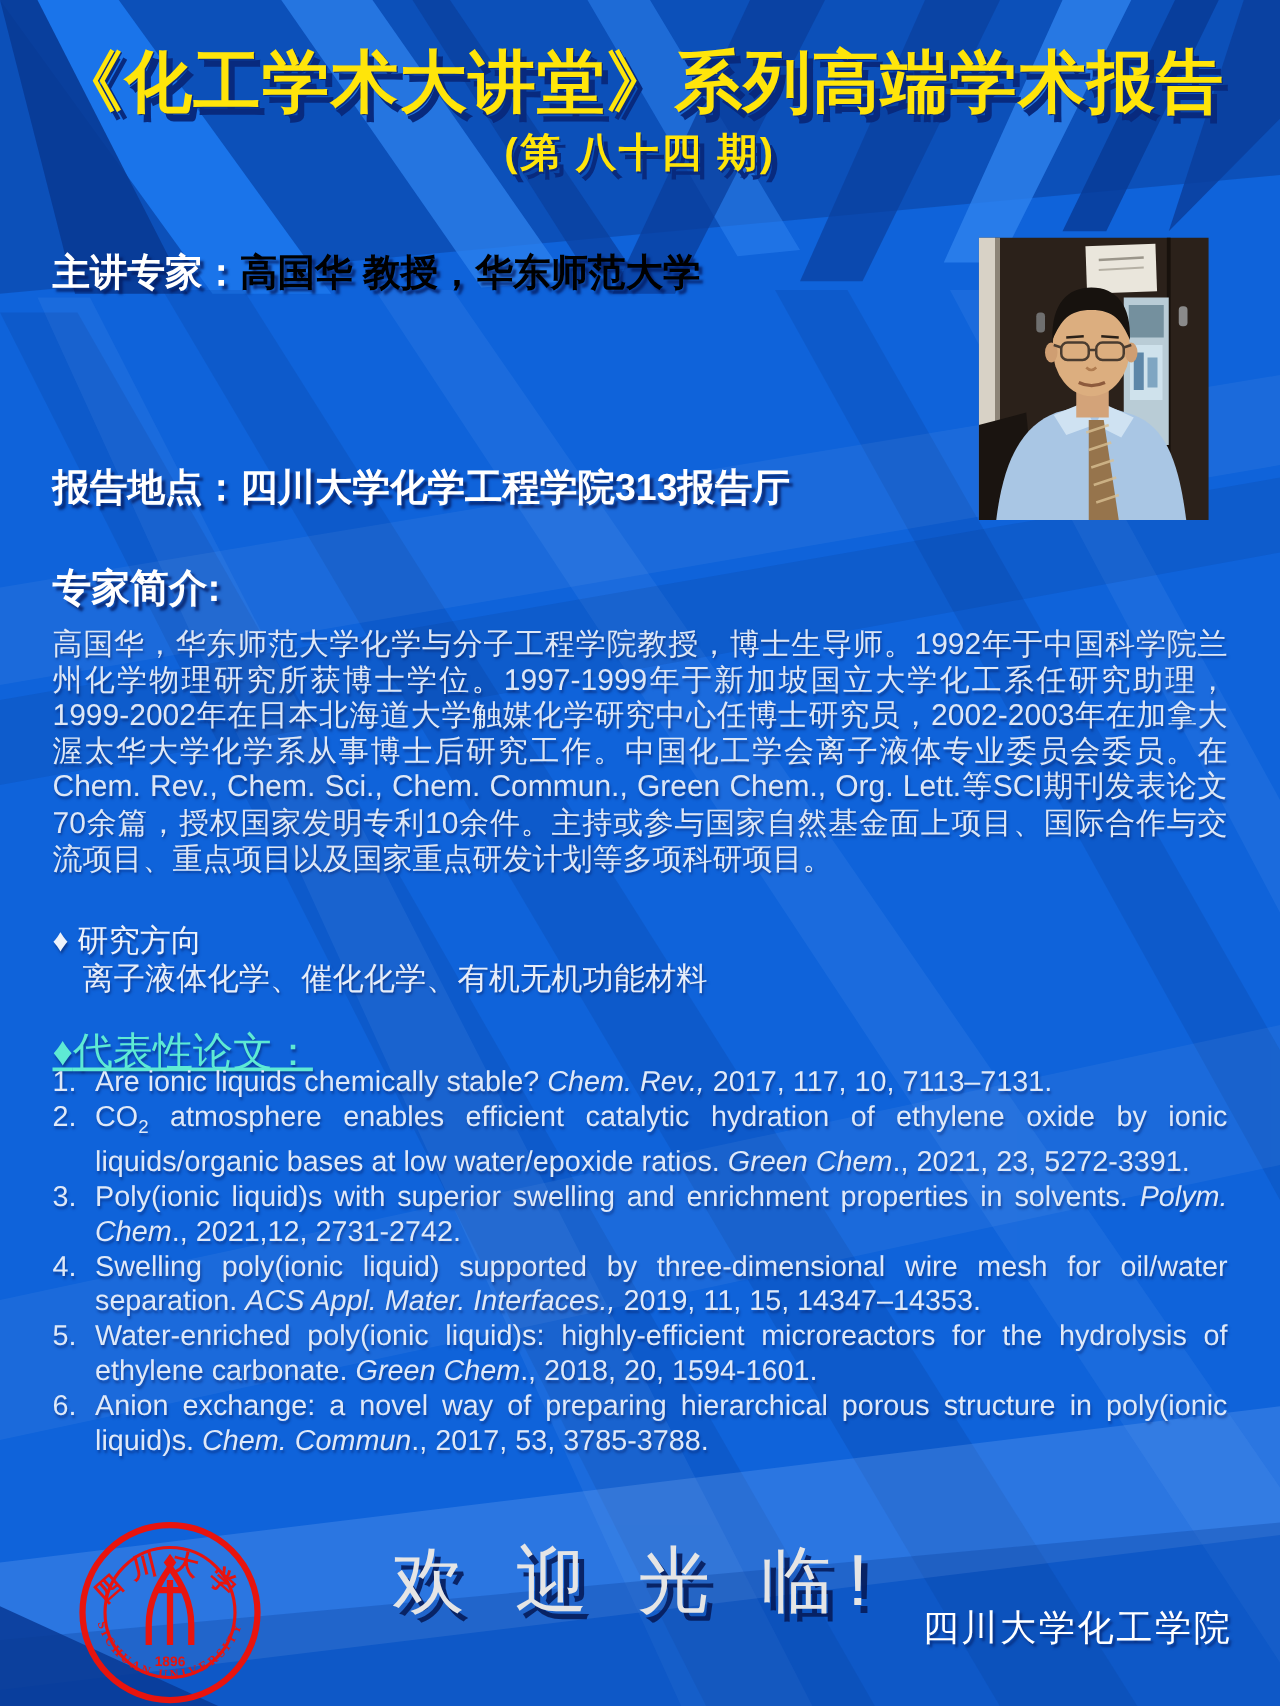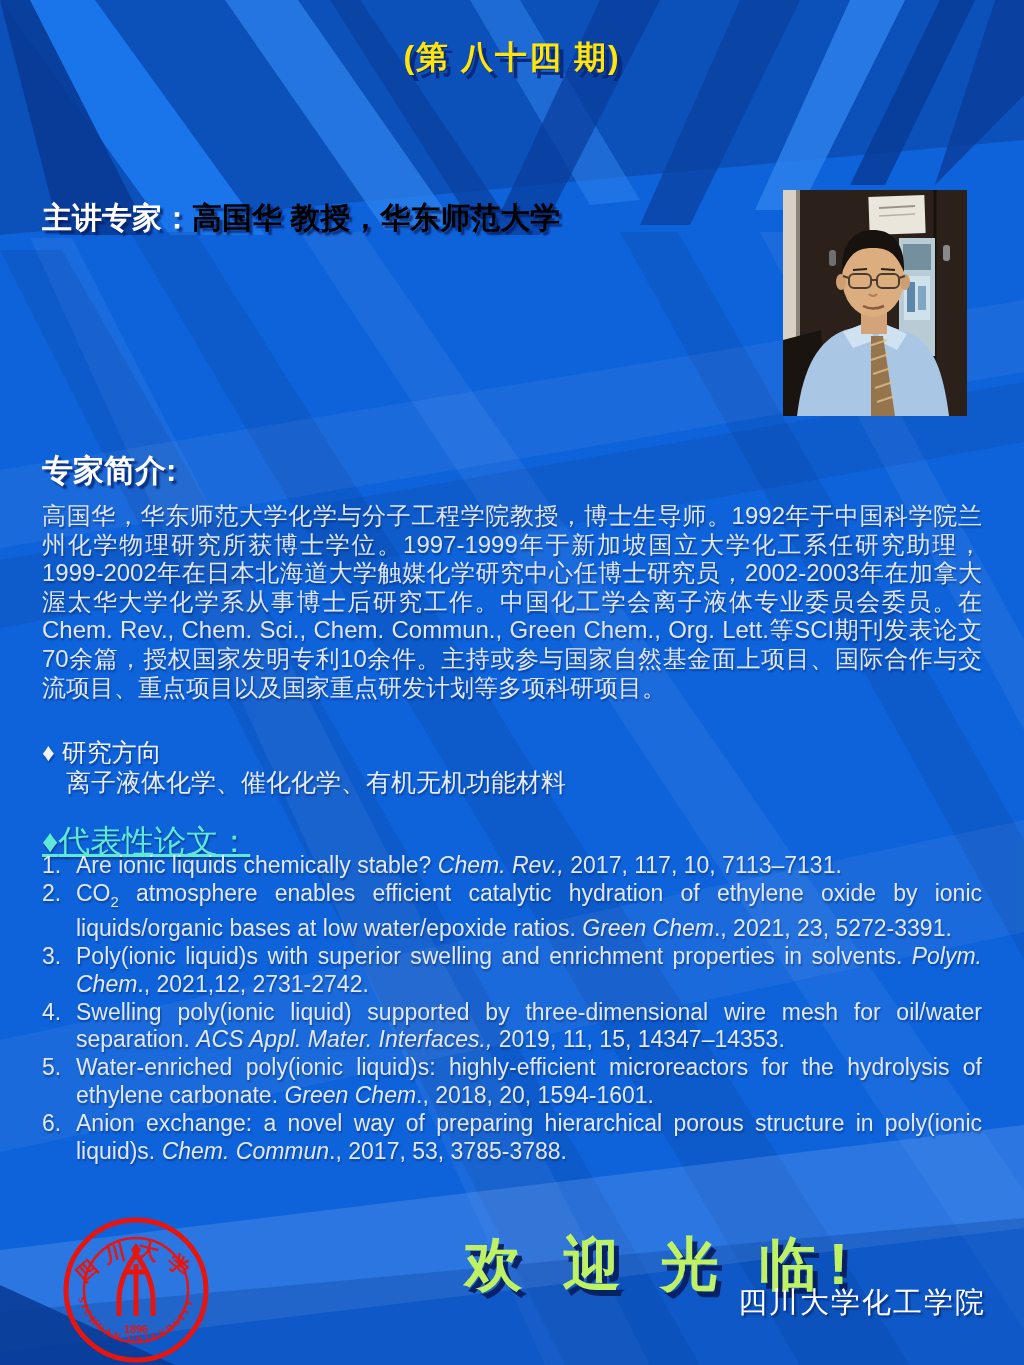--- a/index.html
+++ b/index.html
@@ -44,22 +44,22 @@
     text-shadow:1px 2px 2px rgba(4,24,90,.5);text-decoration:underline;}
   .pub-list{left:42px;top:852px;width:940px;color:#dfe9f8;font-size:23px;line-height:27.8px;
     text-shadow:1px 2px 2px rgba(4,24,90,.45);}
   .pub-item{display:flex;align-items:flex-start;}
   .pub-num{flex:none;width:34px;}
   .pub-text{flex:1;text-align:justify;}
   .pub-text i{font-style:italic;}
   sub{font-size:0.65em;}
 
   
-  .welcome{left:160px;top:1226px;width:700px;text-align:right;
-    font-size:58px;font-weight:700;color:#bef264;letter-spacing:12px;
+  .welcome{left:160px;top:1226px;width:700px;text-align:center;
+    font-size:58px;font-weight:400;color:#e5e5e5;letter-spacing:12px;
     text-shadow:5px 6px 0 rgba(6,28,90,.9);}
   .organizer{left:738px;top:1283px;font-size:29px;color:#ffffff;letter-spacing:2px;
     font-family:Liberation Mono, monospace;text-shadow:2px 2px 2px rgba(4,24,90,.6);}
 
   .photo-frame{left:783px;top:190px;width:184px;height:226px;}
   .seal-frame{left:60px;top:1212px;width:152px;height:153px;}
 </style>
 </head>
 <body>
 
@@ -94,25 +94,29 @@
 
     <polygon points="0,470 1024,300 1024,372 0,548" fill="#ffffff" opacity="0.05"></polygon>
     <polygon points="0,560 1024,382 1024,442 0,628" fill="#06266e" opacity="0.12"></polygon>
     <polygon points="0,1040 1024,820 1024,932 0,1152" fill="#ffffff" opacity="0.05"></polygon>
     <polygon points="0,1250 1024,1125 1024,1228 0,1352" fill="#9cc4ff" opacity="0.2"></polygon>
     <polygon points="0,1312 1024,1218 1024,1365 0,1365" fill="#0b429f" opacity="0.32"></polygon>
     <polygon points="0,1285 175,1365 0,1365" fill="#083a95" opacity="0.85"></polygon>
   </svg>
 
   <div class="abs title-block">
+    <div class="title-line1">《化工学术大讲堂》系列高端学术报告</div>
     <div class="title-line2">(第 八十四 期)</div>
   </div>
 
   <div class="abs info-row" style="top:198px">
     <span class="info-label">主讲专家：</span><span class="info-value value-yellow">高国华 教授，华东师范大学</span>
+  </div>
+  <div class="abs info-row" style="top:370px">
+    <span class="info-label">报告地点：</span><span class="info-value">四川大学化学工程学院313报告厅</span>
   </div>
 
   <svg class="abs photo-frame" viewBox="0 0 184 226" aria-hidden="true">
     <rect width="184" height="226" fill="#2b211a"></rect>
     <rect x="0" y="0" width="13" height="226" fill="#d8d2c6"></rect>
     <rect x="13" y="0" width="4" height="226" fill="#8d8578"></rect>
     <line x1="152" y1="0" x2="152" y2="226" stroke="#17110c" stroke-width="3"></line>
     <rect x="160" y="55" width="7" height="16" rx="3" fill="#8a8a8a"></rect>
     <rect x="46" y="60" width="7" height="16" rx="3" fill="#6f6f6f"></rect>
 

